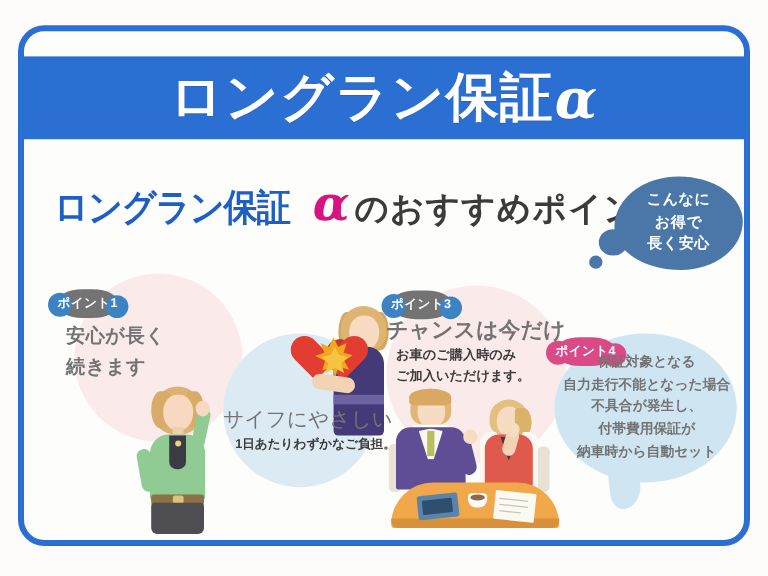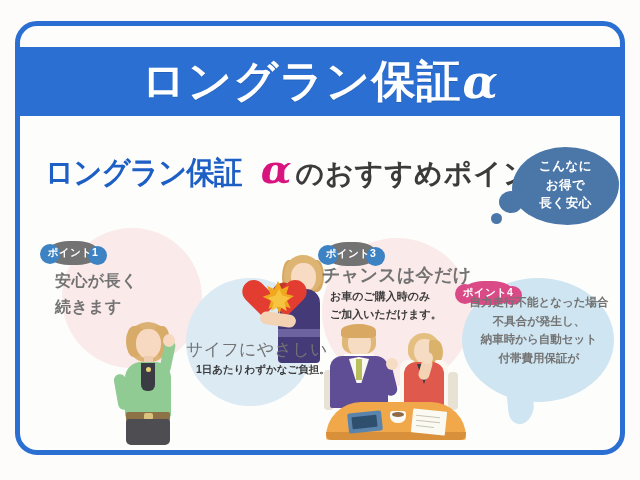--- a/index.html
+++ b/index.html
@@ -318,19 +318,20 @@
     <div class="cup"></div>
       <div class="cupIn"></div>
     <div class="paper"></div>
     <div class="pLine pl1"></div>
       <div class="pLine pl2"></div>
       <div class="pLine pl3"></div>
   </div>
 
   <div class="badge badge-pink badge-p4">ポイント4</div>
   <div class="ptext p4-text">
+    <div class="line">保証対象となる</div>
     <div class="line">自力走行不能となった場合</div>
     <div class="line">不具合が発生し、</div>
+    <div class="line">付帯費用保証が</div>
     <div class="line">納車時から自動セット</div>
-    <div class="line">付帯費用保証が</div>
   </div>
 
 </div>
 
 </body></html>

